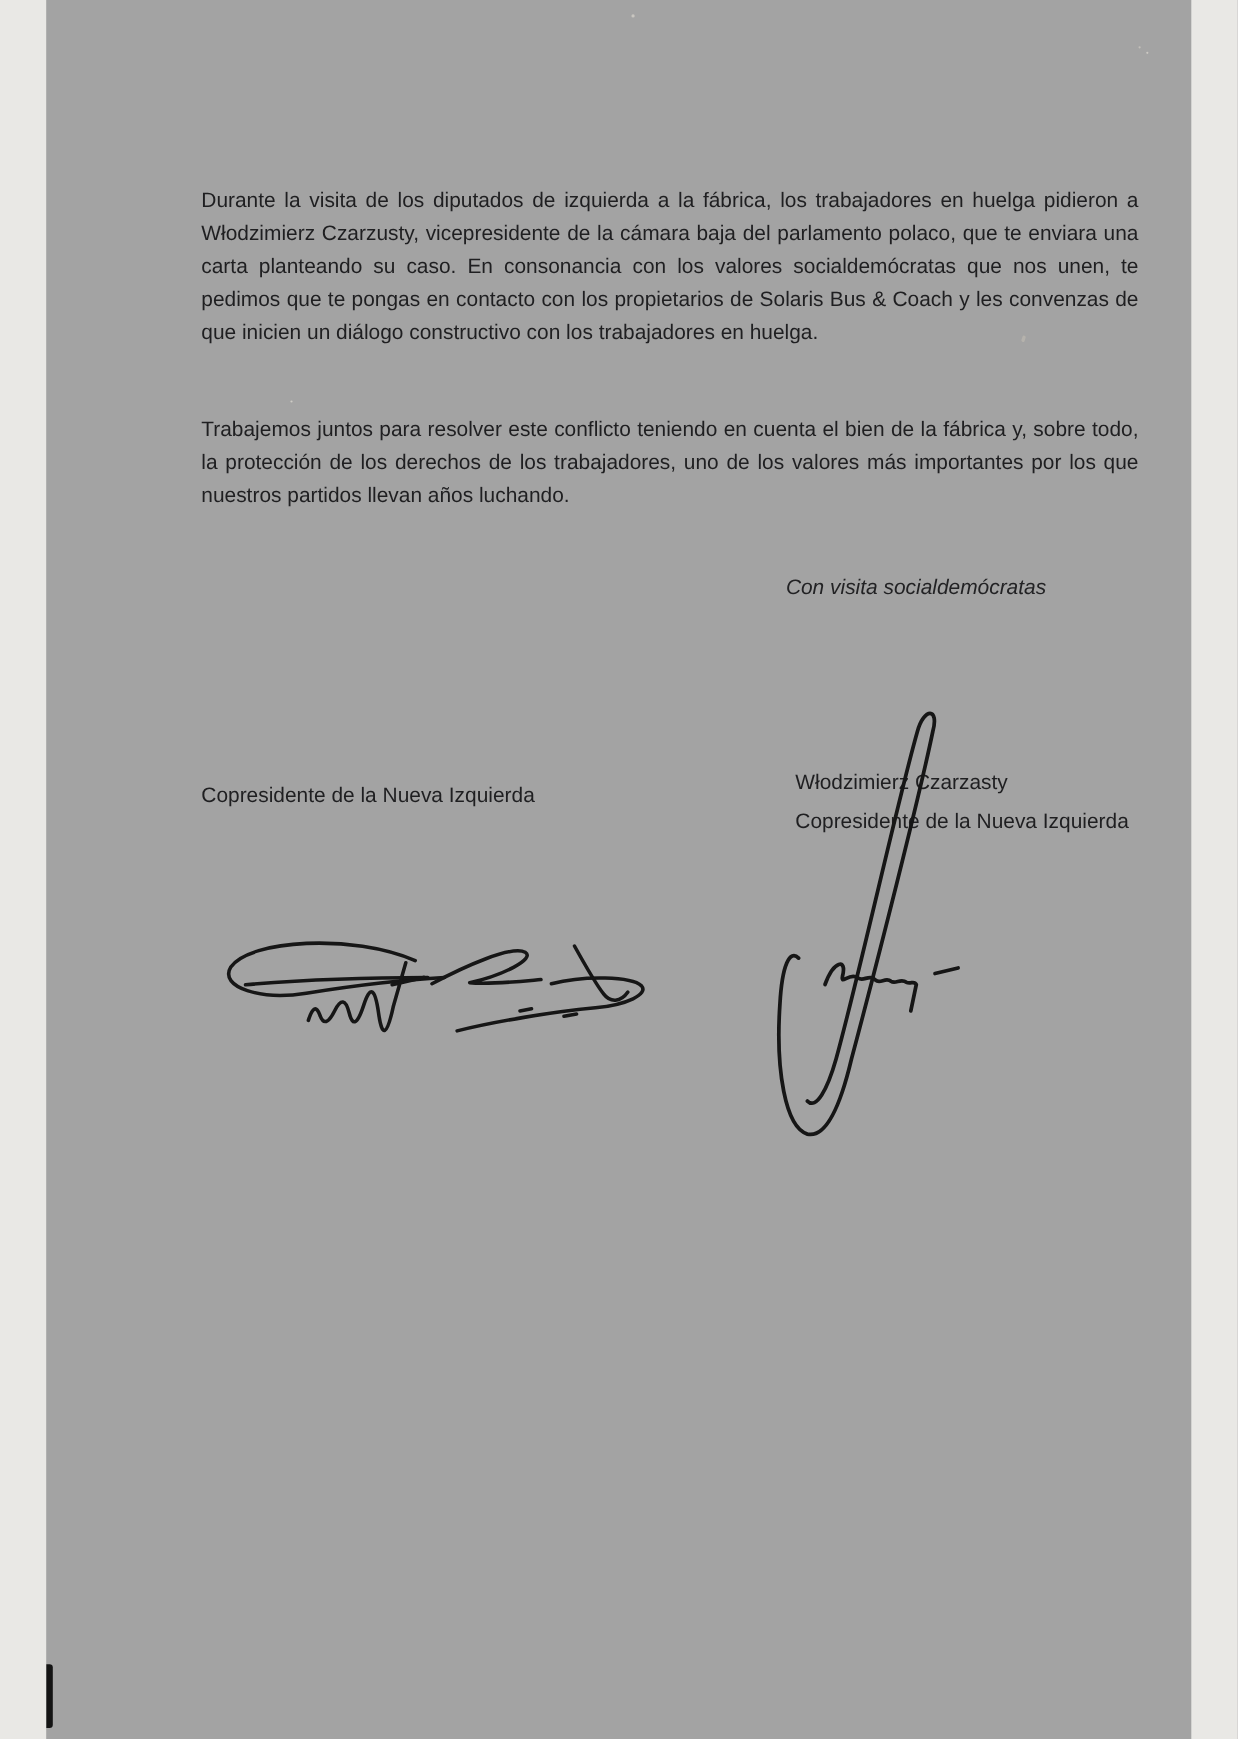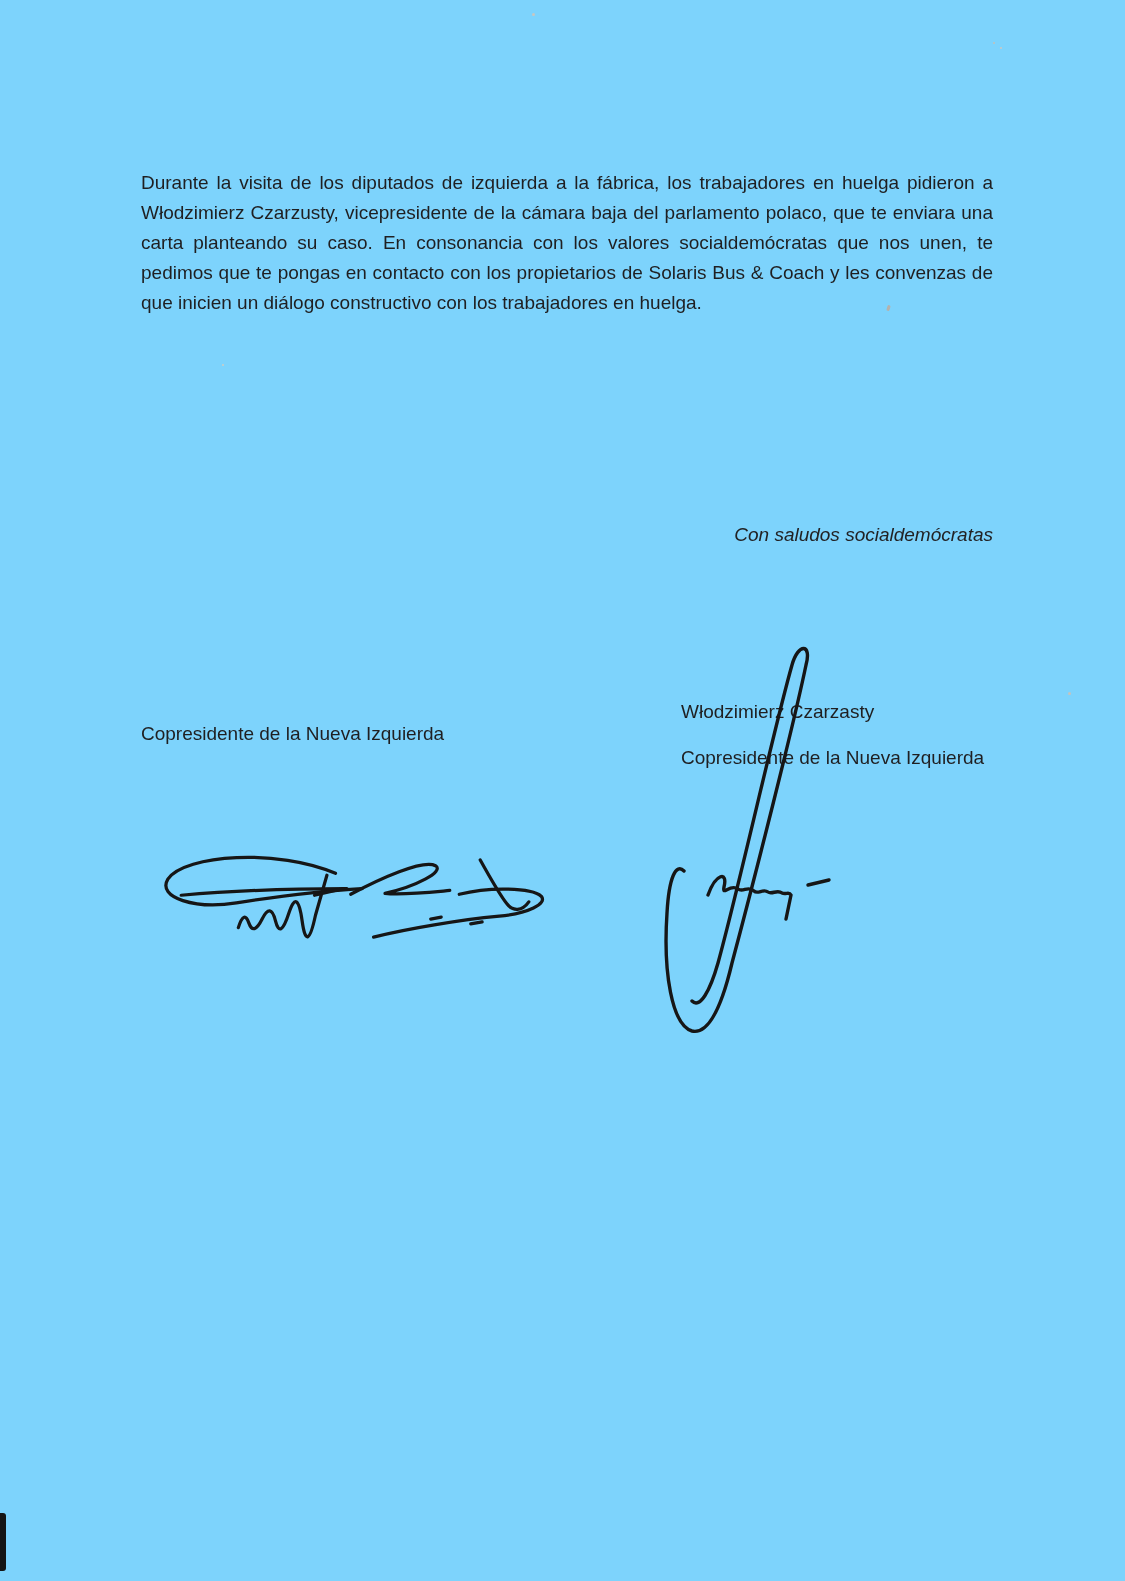--- a/index.html
+++ b/index.html
@@ -2,24 +2,24 @@
 <html><head>
 <meta charset="utf-8">
 <style>
   html, body {
     margin: 0;
     padding: 0;
     background: #e9e8e5;
   }
   .page {
     position: relative;
-    width: 1125px;
+    width: 1041px;
     height: 1581px;
     margin: 0 auto;
-    background: #7dd3fc;
+    background: #a3a3a3;
     overflow: hidden;
     font-family: "Liberation Sans", sans-serif;
     color: #1f1f21;
   }
   .body-text {
     position: absolute;
     left: 141px;
     width: 852px;
     margin: 0;
     font-size: 19px;
@@ -46,21 +46,21 @@
   .sig-col.left  { left: 141px; }
   .sig-col.right { left: 681px; }
   .sig-name {
     margin: 0;
     font-size: 19px;
     line-height: 24px;
     color: #1f1f21;
     white-space: nowrap;
   }
   .sig-title {
-    margin: 22px 0 0 0;
+    margin: 12px 0 0 0;
     font-size: 19px;
     line-height: 24px;
     color: #1f1f21;
     white-space: nowrap;
   }
   .signature-svg {
     position: absolute;
     pointer-events: none;
   }
   .sig-left-svg  { left: 145px; top: 835px; width: 400px; height: 110px; }
@@ -92,22 +92,23 @@
   .speck.s5 { left: 1068px; top: 692px; width: 3px; height: 3px; background: #c6c3bd; }
   .speck.s6 { left: 222px;  top: 364px; width: 2px; height: 2px; background: #ceccc6; }
 </style>
 </head>
 <body>
 
 <div class="page">
 
   <p class="body-text p1">Durante la visita de los diputados de izquierda a la fábrica, los trabajadores en huelga pidieron a Włodzimierz Czarzusty, vicepresidente de la cámara baja del parlamento polaco, que te enviara una carta planteando su caso. En consonancia con los valores socialdemócratas que nos unen, te pedimos que te pongas en contacto con los propietarios de Solaris Bus &amp; Coach y les convenzas de que inicien un diálogo constructivo con los trabajadores en huelga.</p>
 
+  <p class="body-text p2">Trabajemos juntos para resolver este conflicto teniendo en cuenta el bien de la fábrica y, sobre todo, la protección de los derechos de los trabajadores, uno de los valores más importantes por los que nuestros partidos llevan años luchando.</p>
 
-  <p class="closing">Con saludos socialdemócratas</p>
+  <p class="closing">Con visita socialdemócratas</p>
 
   <div class="sig-col left">
     <p class="sig-title">Copresidente de la Nueva Izquierda</p>
   </div>
 
   <div class="sig-col right">
     <p class="sig-name">Włodzimierz Czarzasty</p>
     <p class="sig-title">Copresidente de la Nueva Izquierda</p>
   </div>
 

